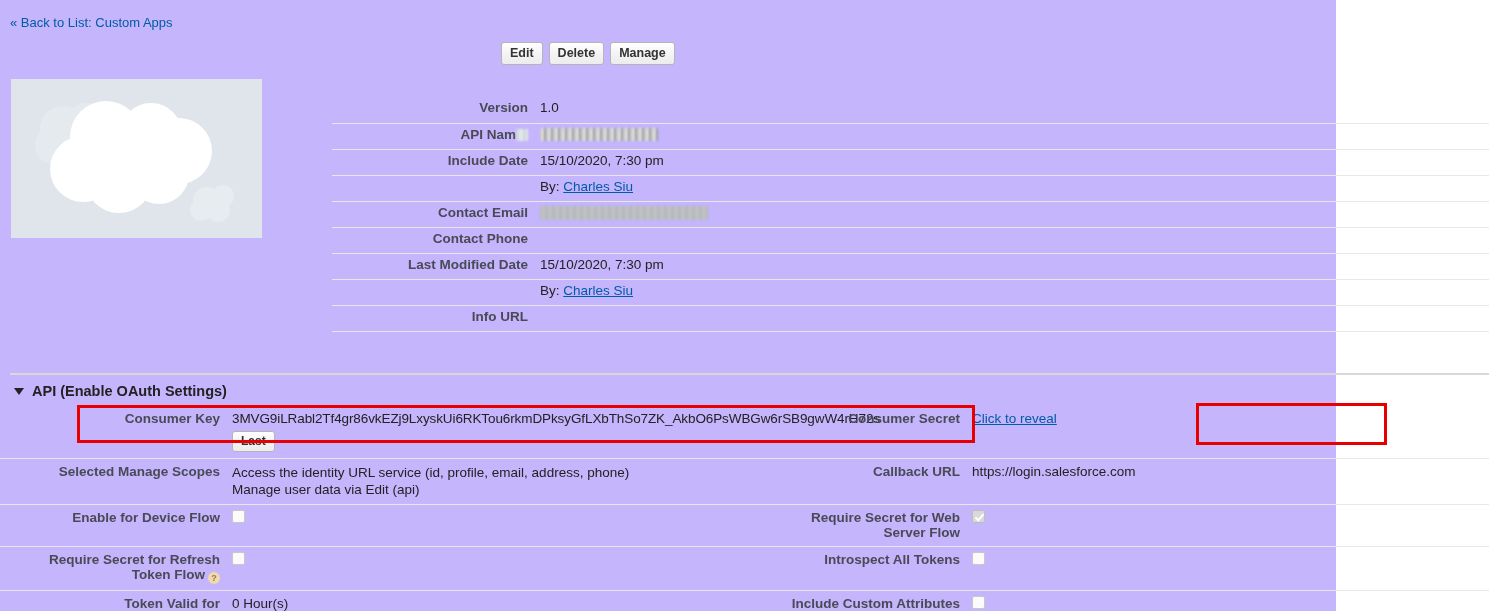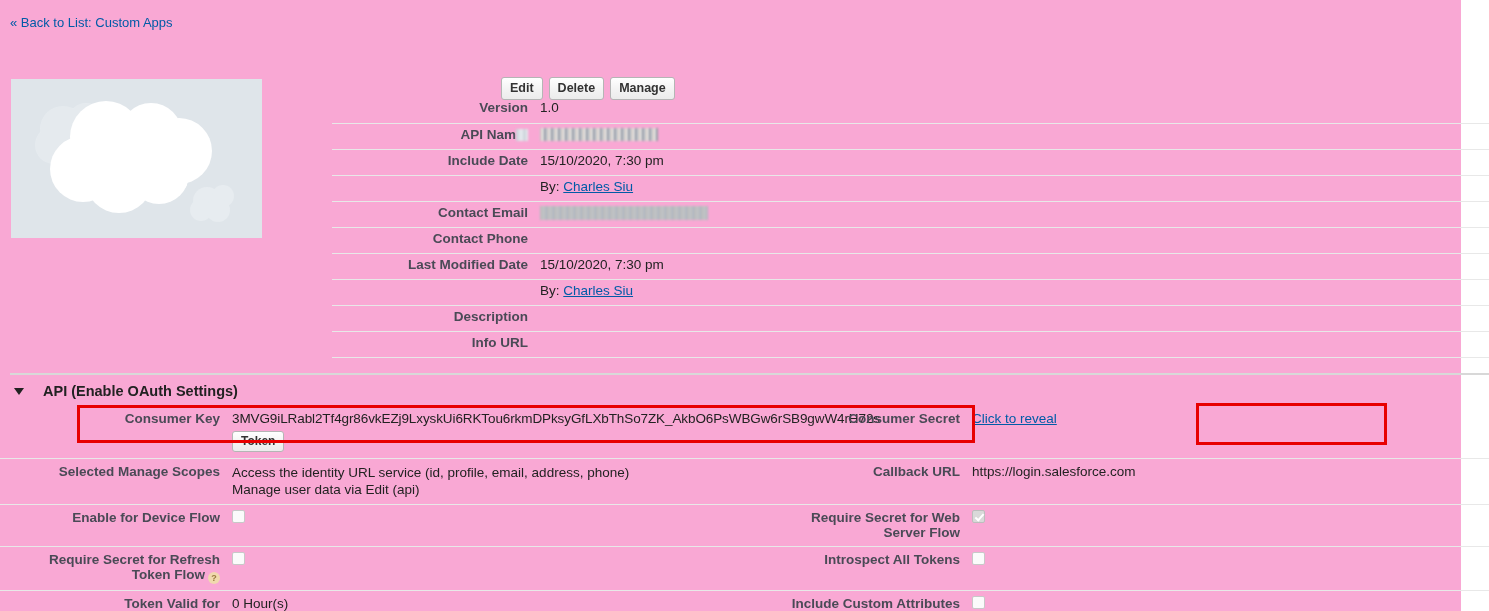--- a/index.html
+++ b/index.html
@@ -3,42 +3,41 @@
 <meta charset="utf-8">
 <style>
   * { box-sizing: border-box; }
   html, body {
     margin: 0; padding: 0;
     width: 1489px; height: 611px;
     background: #ffffff;
     font-family: "Liberation Sans", sans-serif;
     overflow: hidden;
   }
-  .page { position: relative; width: 1461px; height: 611px; background:#f9a8d4; }
+  .page { position: relative; width: 1336px; height: 611px; background:#c4b5fd; }
 
   
   .back-link {
     position: absolute; left: 10px; top: 15px;
     font-size: 13px; color: #015ba7; text-decoration: none;
     white-space: nowrap;
   }
 
   
   .btn-row {
     position: absolute; left: 501px; top: 42px;
     display: flex; gap: 6px;
   }
   .sfbtn {
     font-family: "Liberation Sans", sans-serif;
     font-size: 12.5px; font-weight: bold; color: #333;
     background: linear-gradient(to bottom, #ffffff 0%, #f4f4f4 50%, #ececec 100%);
     border: 1px solid #b5b5b5; border-radius: 3px;
     padding: 3px 8px 4px 8px; line-height: 14px;
     cursor: pointer;
-    margin-top: 35px;
   }
 
   
   .logo-box {
     position: absolute; left: 11px; top: 79px;
     width: 251px; height: 159px;
     background: #dfe5ea;
     overflow: hidden;
   }
 
@@ -102,21 +101,21 @@
 
   
   .sect-divider {
     position: absolute; left: 10px; top: 373px;
     width: 1479px; height: 2px;
     background: #d8d8d8;
   }
   .sect-header {
     position: absolute; left: 14px; top: 383px;
     font-size: 14.5px; font-weight: bold; color: #222;
-    display: flex; align-items: center; gap: 19px;
+    display: flex; align-items: center; gap: 8px;
   }
   .tri-down {
     width: 0; height: 0;
     border-left: 5.5px solid transparent;
     border-right: 5.5px solid transparent;
     border-top: 7px solid #222;
     cursor: pointer;
   }
 
   
@@ -271,24 +270,20 @@
         <td class="val">15/10/2020, 7:30 pm</td>
       </tr>
       <tr>
         <td class="lbl"></td>
         <td class="val">
           <span>By:</span>
           <a href="#">Charles Siu</a>
         </td>
       </tr>
       <tr>
-        <td class="lbl">Description</td>
-        <td class="val"></td>
-      </tr>
-      <tr>
         <td class="lbl">Info URL</td>
         <td class="val"></td>
       </tr>
     </tbody>
   </table>
 
   <div class="sect-divider"></div>
 
   <div class="sect-header">
     <span class="tri-down"></span>
@@ -296,21 +291,21 @@
   </div>
 
   <div class="api-grid">
     <table class="api-table">
       <tbody>
         <tr>
           <td class="k-lbl">Consumer Key</td>
           <td class="k-val">
             <span class="consumer-key-text">3MVG9iLRabl2Tf4gr86vkEZj9LxyskUi6RKTou6rkmDPksyGfLXbThSo7ZK_AkbO6PsWBGw6rSB9gwW4rH72s</span>
             <br>
-            <button class="copy-btn">Token</button>
+            <button class="copy-btn">Last</button>
           </td>
           <td class="k-lbl2">Consumer Secret</td>
           <td class="k-val2">
             <a class="reveal-link" href="#">Click to reveal</a>
           </td>
         </tr>
 
         <tr>
           <td class="k-lbl">Selected Manage Scopes</td>
           <td class="k-val">

